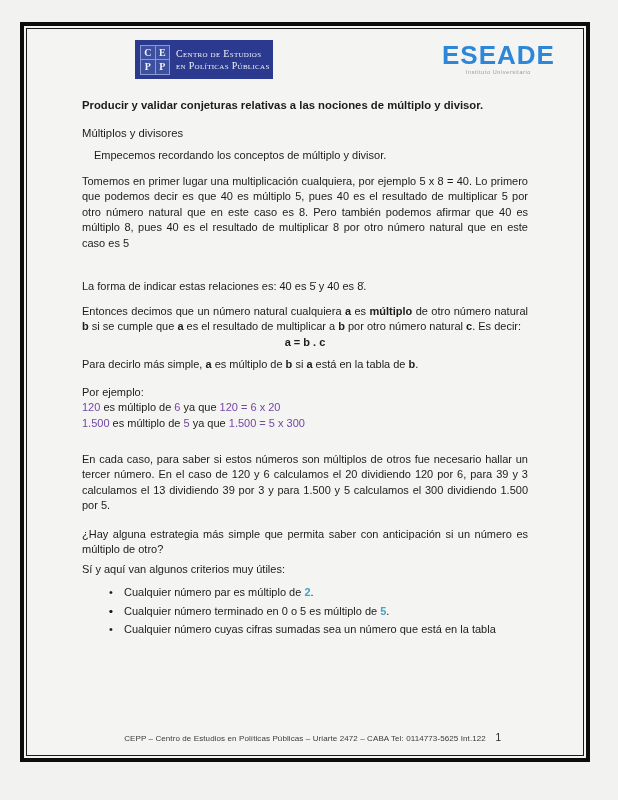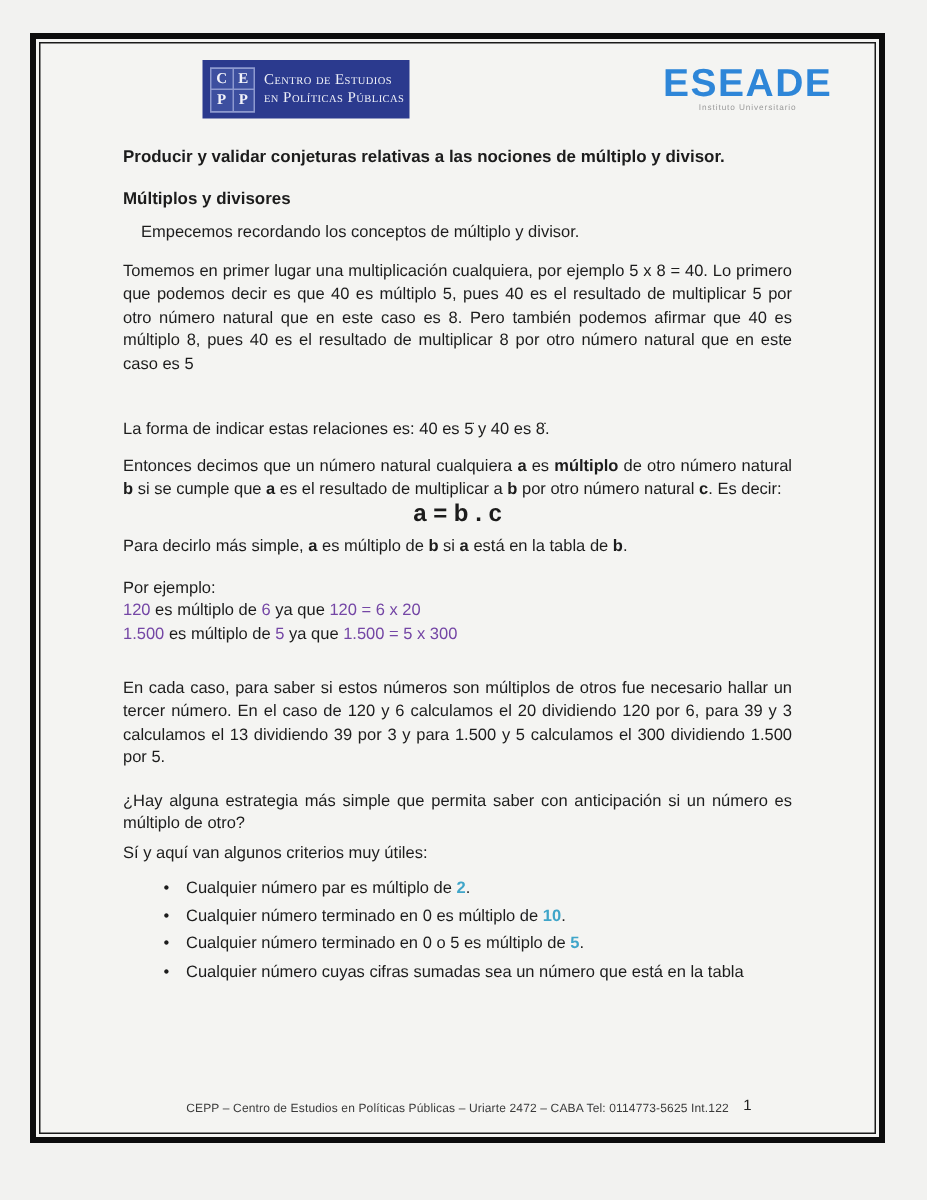--- a/index.html
+++ b/index.html
@@ -40,28 +40,28 @@
     font-variant:small-caps;font-size:10px;line-height:12px;letter-spacing:.3px;white-space:nowrap;
   }
   .eseade-logo{position:absolute;left:415px;top:13px;text-align:center;}
   .eseade-word{
     color:var(--eseade_blue);font-size:26px;font-weight:bold;letter-spacing:1px;
     line-height:26px;font-family:"Liberation Sans", sans-serif;
   }
   .eseade-tagline{color:#9a9a9a;font-size:5.5px;letter-spacing:.6px;margin-top:1px;}
   
   .doc-title{font-size:11.3px;font-weight:bold;margin-top:6px;}
-  .doc-subtitle{font-size:11.3px;font-weight:bold;margin-top:16px;}
+  .doc-subtitle{font-size:11.3px;font-weight:normal;margin-top:16px;}
   p{font-size:11px;line-height:15.5px;margin:0;}
   .p-intro{margin-top:33px;}
   .p-empecemos{margin-top:9px;padding-left:12px;}
   .p-tomemos{margin-top:10px;text-align:justify;}
   .p-forma{margin-top:28px;}
   .p-entonces{margin-top:9px;text-align:justify;}
-  .equation{font-size:16px;line-height:15.5px;text-align:center;font-weight:bold;}
+  .equation{font-size:11px;line-height:15.5px;text-align:center;font-weight:bold;}
   .p-simple{margin-top:7px;}
   .p-ejemplo-label{margin-top:12px;}
   .example-line{font-size:11px;line-height:15.8px;}
   .p-encada{margin-top:20px;text-align:justify;}
   .p-hay{margin-top:13px;text-align:justify;}
   .p-si{margin-top:4px;}
   .bullets{margin-top:8px;}
   .bullet-item{
     font-size:11px;line-height:15.5px;padding-left:42px;position:relative;margin-top:3px;
   }
@@ -122,21 +122,21 @@
 
       <p class="p-encada">En cada caso, para saber si estos números son múltiplos de otros fue necesario hallar un tercer número. En el caso de 120 y 6 calculamos el 20 dividiendo 120 por 6, para 39 y 3 calculamos el 13 dividiendo 39 por 3 y para 1.500 y 5 calculamos el 300 dividiendo 1.500 por 5.</p>
       <p class="p-hay">¿Hay alguna estrategia más simple que permita saber con anticipación si un número es múltiplo de otro?</p>
       <p class="p-si">Sí y aquí van algunos criterios muy útiles:</p>
 
       <div class="bullets">
         <div class="bullet-item">
           <span class="bullet-dot">•</span><span><span>Cualquier número par es múltiplo de </span><span class="blue">2</span><span>.</span></span>
         </div>
         <div class="bullet-item">
-          <span class="bullet-dot">•</span><span><span>Cualquier número terminado en 0 es múltiplo de </span><span class="blue">10</span><span>.</span></span>
+          <span class="bullet-dot">•</span>
         </div>
         <div class="bullet-item">
           <span class="bullet-dot">•</span><span><span>Cualquier número terminado en 0 o 5 es múltiplo de </span><span class="blue">5</span><span>.</span></span>
         </div>
         <div class="bullet-item">
           <span class="bullet-dot">•</span><span><span>Cualquier número cuyas cifras sumadas sea un número que está en la tabla</span></span>
         </div>
       </div>
 
       <div class="footer">

